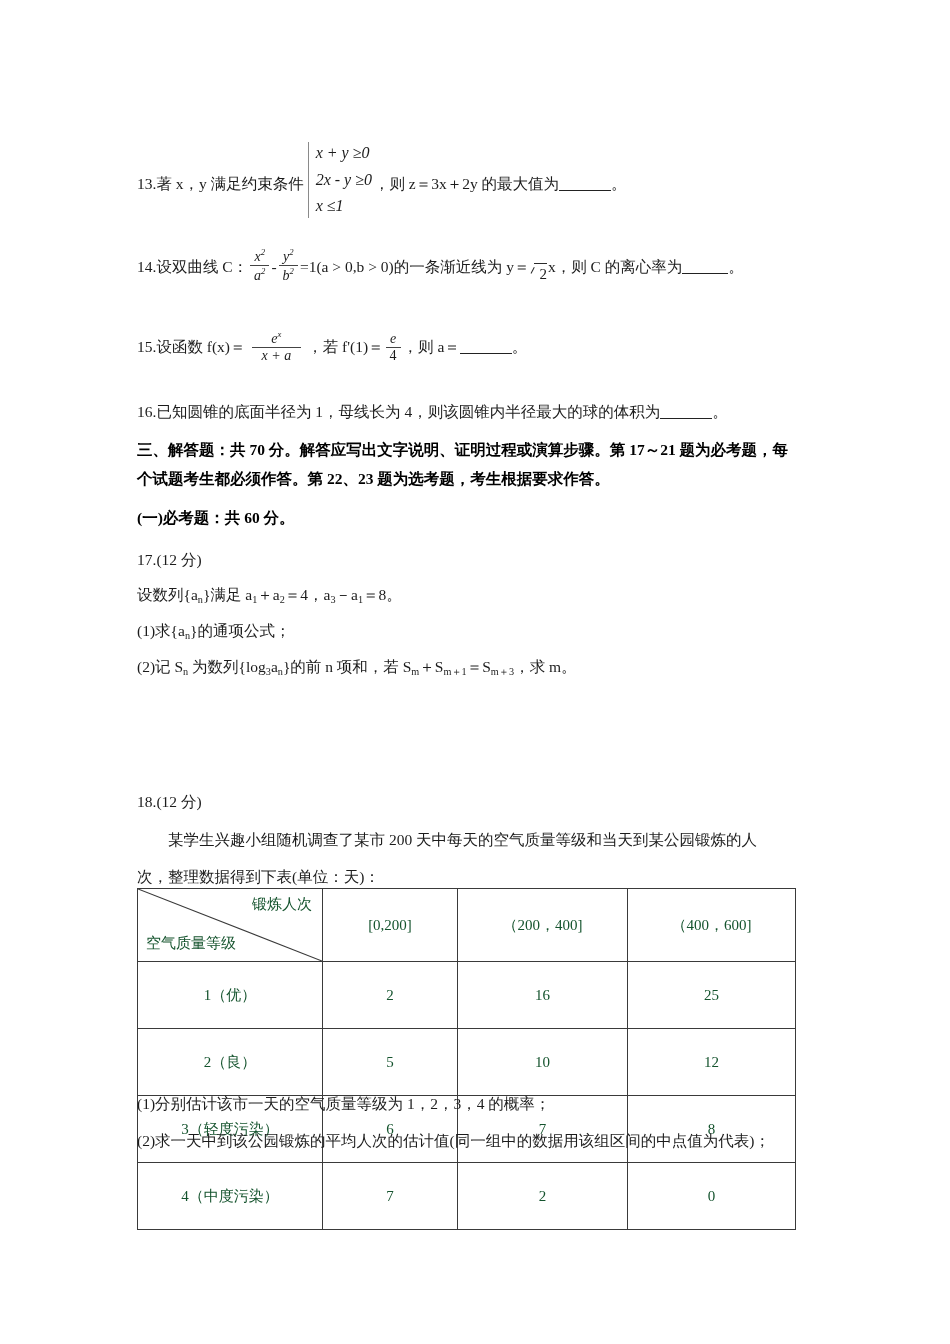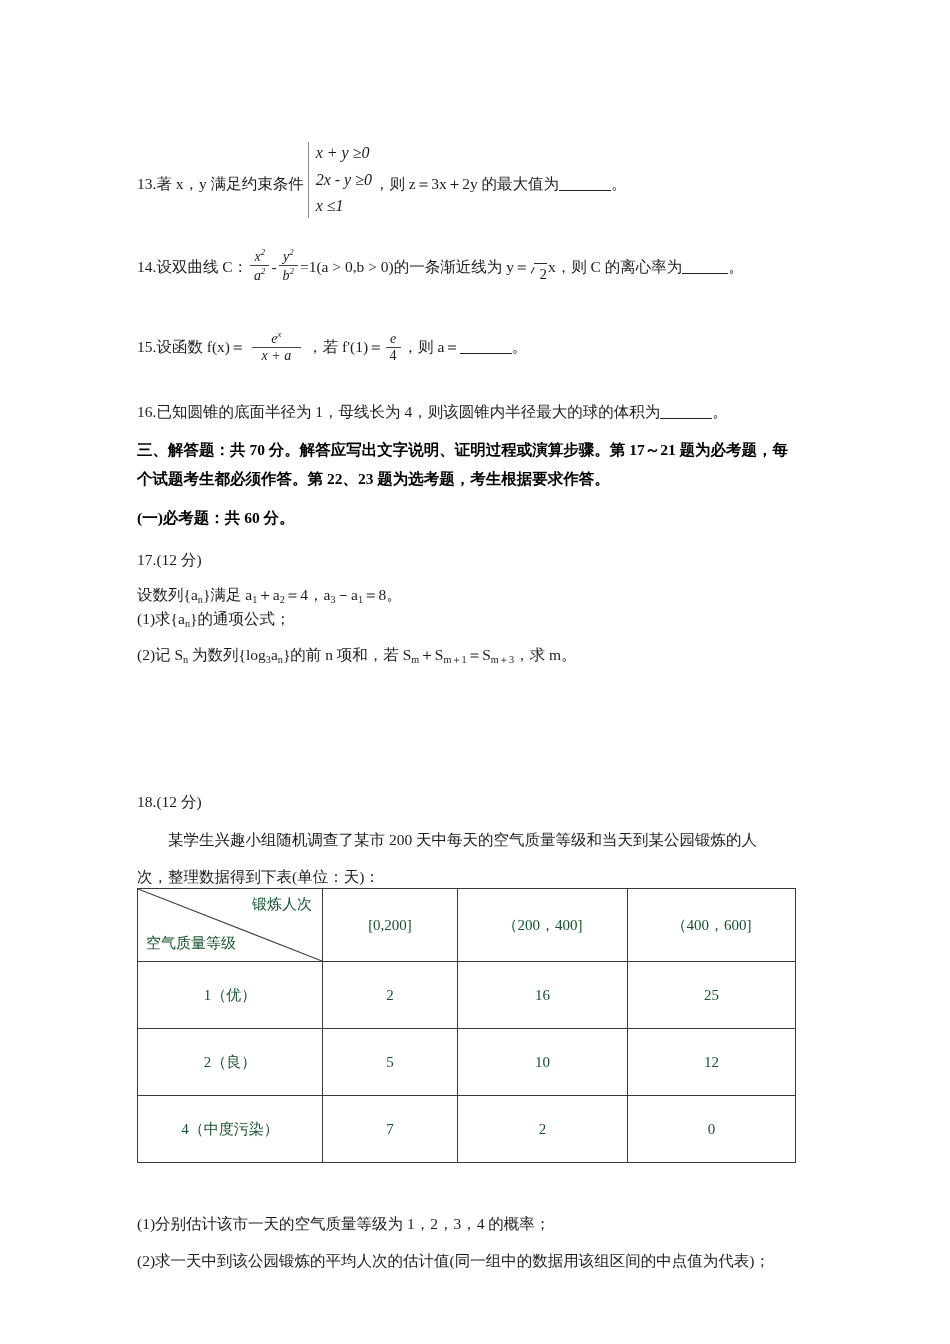--- a/index.html
+++ b/index.html
@@ -200,21 +200,21 @@
     <div class="bold-head">三、解答题：共 70 分。解答应写出文字说明、证明过程或演算步骤。第 17～21 题为必考题，每</div>
     <div class="bold-head" style="margin-top:4px;">个试题考生都必须作答。第 22、23 题为选考题，考生根据要求作答。</div>
     <div class="bold-head" style="margin-top:14px;">(一)必考题：共 60 分。</div>
   </div>
 
   <div class="content" style="top:548px;">
     <div class="qline">17.(12 分)</div>
     <div class="qline" style="margin-top:12px;">
       <span>设数列{a</span><span class="sub">n</span><span>}满足 a</span><span class="sub">1</span><span>＋a</span><span class="sub">2</span><span>＝4，a</span><span class="sub">3</span><span>－a</span><span class="sub">1</span><span>＝8。</span>
     </div>
-    <div class="qline" style="margin-top:0;">
+    <div class="qline" style="margin-top:12px;">
       <span>(1)求{a</span><span class="sub">n</span><span>}的通项公式；</span>
     </div>
     <div class="qline" style="margin-top:12px;">
       <span>(2)记 S</span><span class="sub">n</span><span> 为数列{log</span><span class="sub">3</span><span>a</span><span class="sub">n</span><span>}的前 n 项和，若 S</span><span class="sub">m</span><span>＋S</span><span class="sub">m＋1</span><span>＝S</span><span class="sub">m＋3</span><span>，求 m。</span>
     </div>
   </div>
 
   <div class="content" style="top:790px; width:700px;">
     <div class="qline">18.(12 分)</div>
     <div class="qline" style="margin-top:15px; text-indent:2em;">某学生兴趣小组随机调查了某市 200 天中每天的空气质量等级和当天到某公园锻炼的人</div>
@@ -247,26 +247,32 @@
         <td class="body-cell">16</td>
         <td class="body-cell">25</td>
       </tr>
       <tr>
         <td class="body-cell">2（良）</td>
         <td class="body-cell">5</td>
         <td class="body-cell">10</td>
         <td class="body-cell">12</td>
       </tr>
       <tr>
+        <td class="body-cell">3（轻度污染）</td>
+        <td class="body-cell">6</td>
+        <td class="body-cell">7</td>
+        <td class="body-cell">8</td>
+      </tr>
+      <tr>
         <td class="body-cell">4（中度污染）</td>
         <td class="body-cell">7</td>
         <td class="body-cell">2</td>
         <td class="body-cell">0</td>
       </tr>
     </tbody>
   </table>
 
-  <div class="content" style="top:1212px; width:700px;">
+  <div class="content" style="top:1092px; width:700px;">
     <div class="qline">(1)分别估计该市一天的空气质量等级为 1，2，3，4 的概率；</div>
     <div class="qline" style="margin-top:14px;">(2)求一天中到该公园锻炼的平均人次的估计值(同一组中的数据用该组区间的中点值为代表)；</div>
   </div>
 
 </div>
 
 </body></html>

